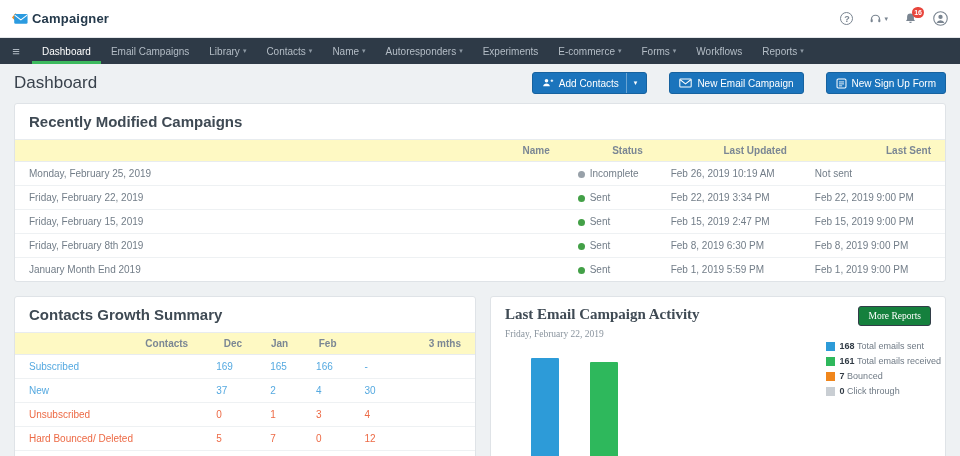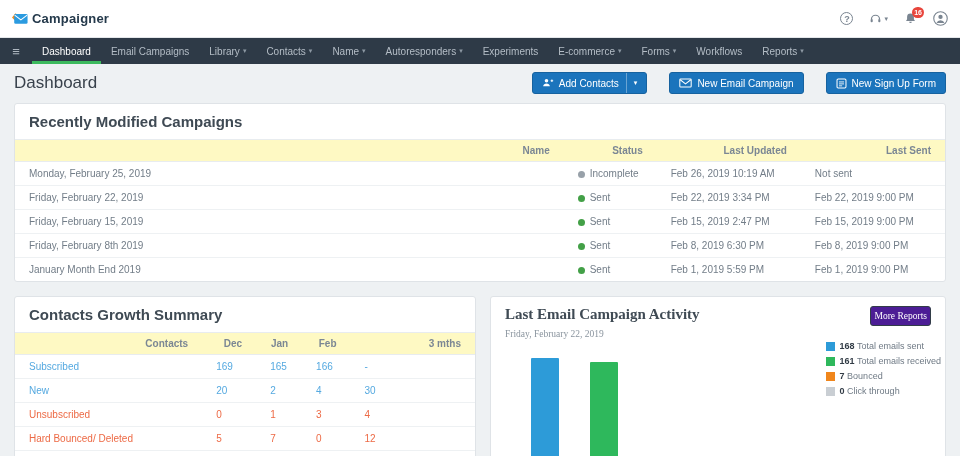--- a/index.html
+++ b/index.html
@@ -50,21 +50,21 @@
 
   .t-blue { color: #55a9e0; }
   .t-red { color: #ed6a45; }
   .t-green { color: #3cba5e; padding-left: 23px; }
   .t-default { color: #5d6770; }
 
   
   .activity-head { display: flex; align-items: flex-start; padding: 9px 14px 0; font-family: Liberation Serif, serif; }
   .activity-titles .card-title { padding: 0 0 6px; }
   .activity-sub { font-size: 9.5px; color: #8a949e; }
-  .btn-dark { margin-left: auto; background: #4c1d95; color: #fff; border: 1px solid #323d48; font-size: 9.5px; border-radius: 3px; padding: 4px 3px; cursor: pointer; font-family: inherit; }
+  .btn-dark { margin-left: auto; background: #15803d; color: #fff; border: 1px solid #323d48; font-size: 9.5px; border-radius: 3px; padding: 4px 9px; cursor: pointer; font-family: inherit; }
 
   .chart-row { flex: 1; display: flex; padding: 0 4px 6px 24px; align-items: flex-end; }
   .bars { width: 238px; height: 112px; display: flex; align-items: flex-end; border-bottom: 2px solid #e9eef2; }
   .bar-slot { flex: 1; display: flex; justify-content: center; align-items: flex-end; height: 100%; }
   .bar { width: 28px; border-radius: 1px 1px 0 0; }
   .legend { margin-left: auto; align-self: flex-start; margin-top: 2px; display: flex; flex-direction: column; gap: 5px; }
   .legend-item { display: flex; align-items: center; gap: 5px; font-size: 9px; color: #6f7a85; white-space: nowrap; }
   .legend-swatch { width: 9px; height: 9px; flex: none; }
   .legend-value { font-weight: bold; color: #323c46; }
 </style>
@@ -259,21 +259,21 @@
       <tbody>
         <tr>
           <td class="t-blue">Subscribed</td>
           <td class="t-blue">169</td>
           <td class="t-blue">165</td>
           <td class="t-blue">166</td>
           <td class="t-blue">-</td>
         </tr>
         <tr>
           <td class="t-blue">New</td>
-          <td class="t-blue">20</td>
+          <td class="t-blue">37</td>
           <td class="t-blue">2</td>
           <td class="t-blue">4</td>
           <td class="t-blue">30</td>
         </tr>
         <tr>
           <td class="t-red">Unsubscribed</td>
           <td class="t-red">0</td>
           <td class="t-red">1</td>
           <td class="t-red">3</td>
           <td class="t-red">4</td>

